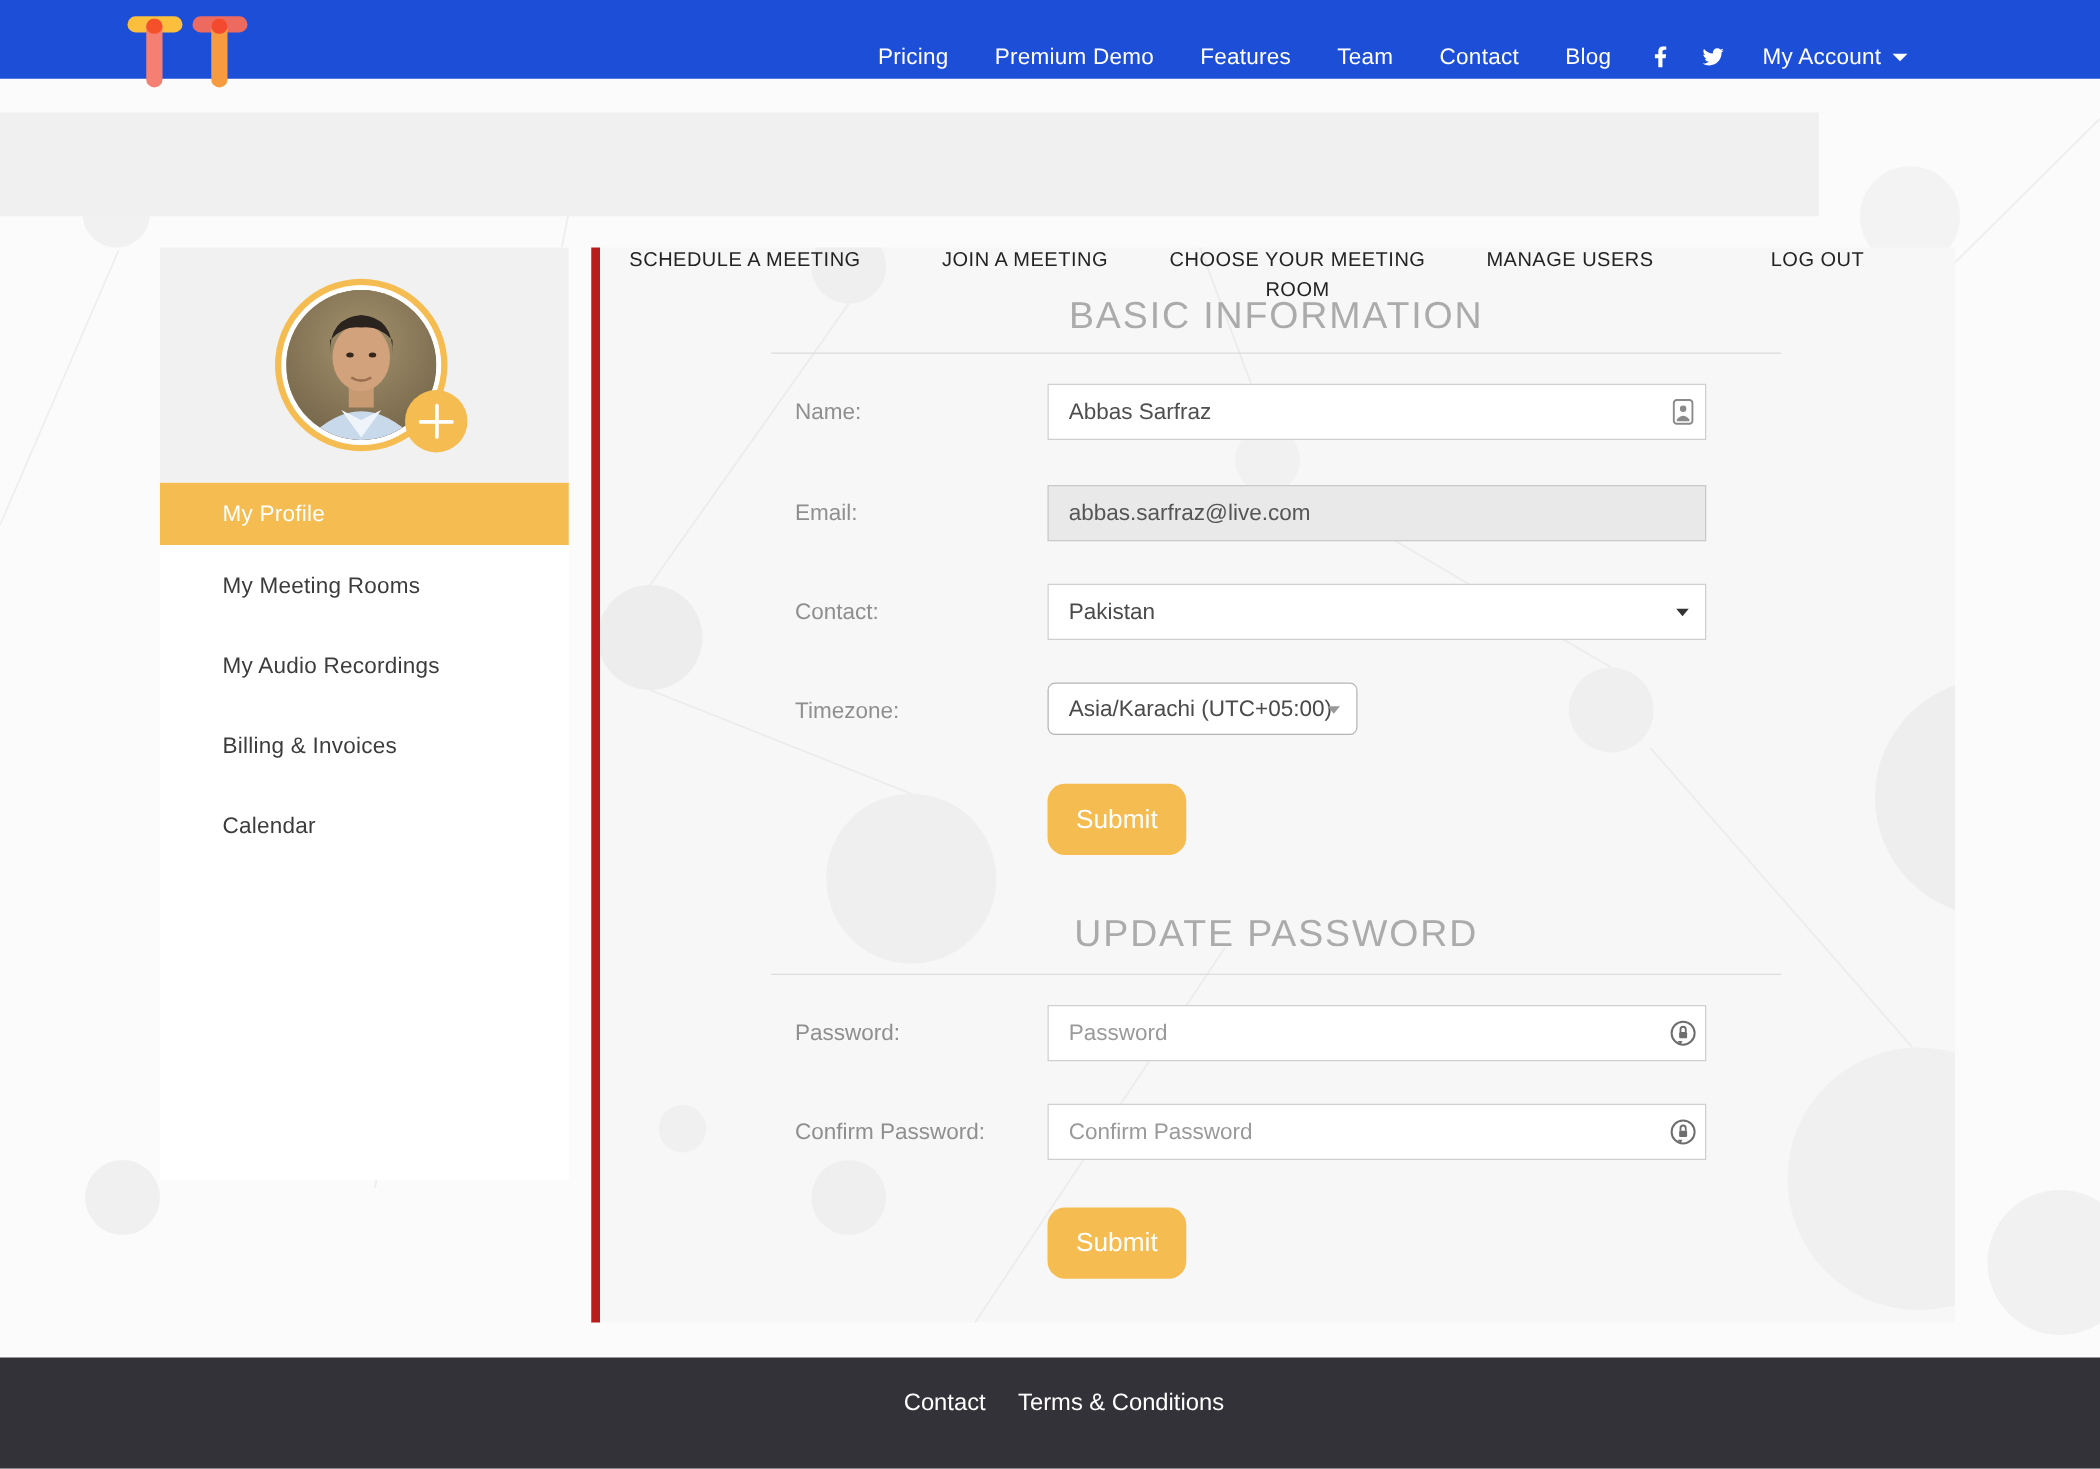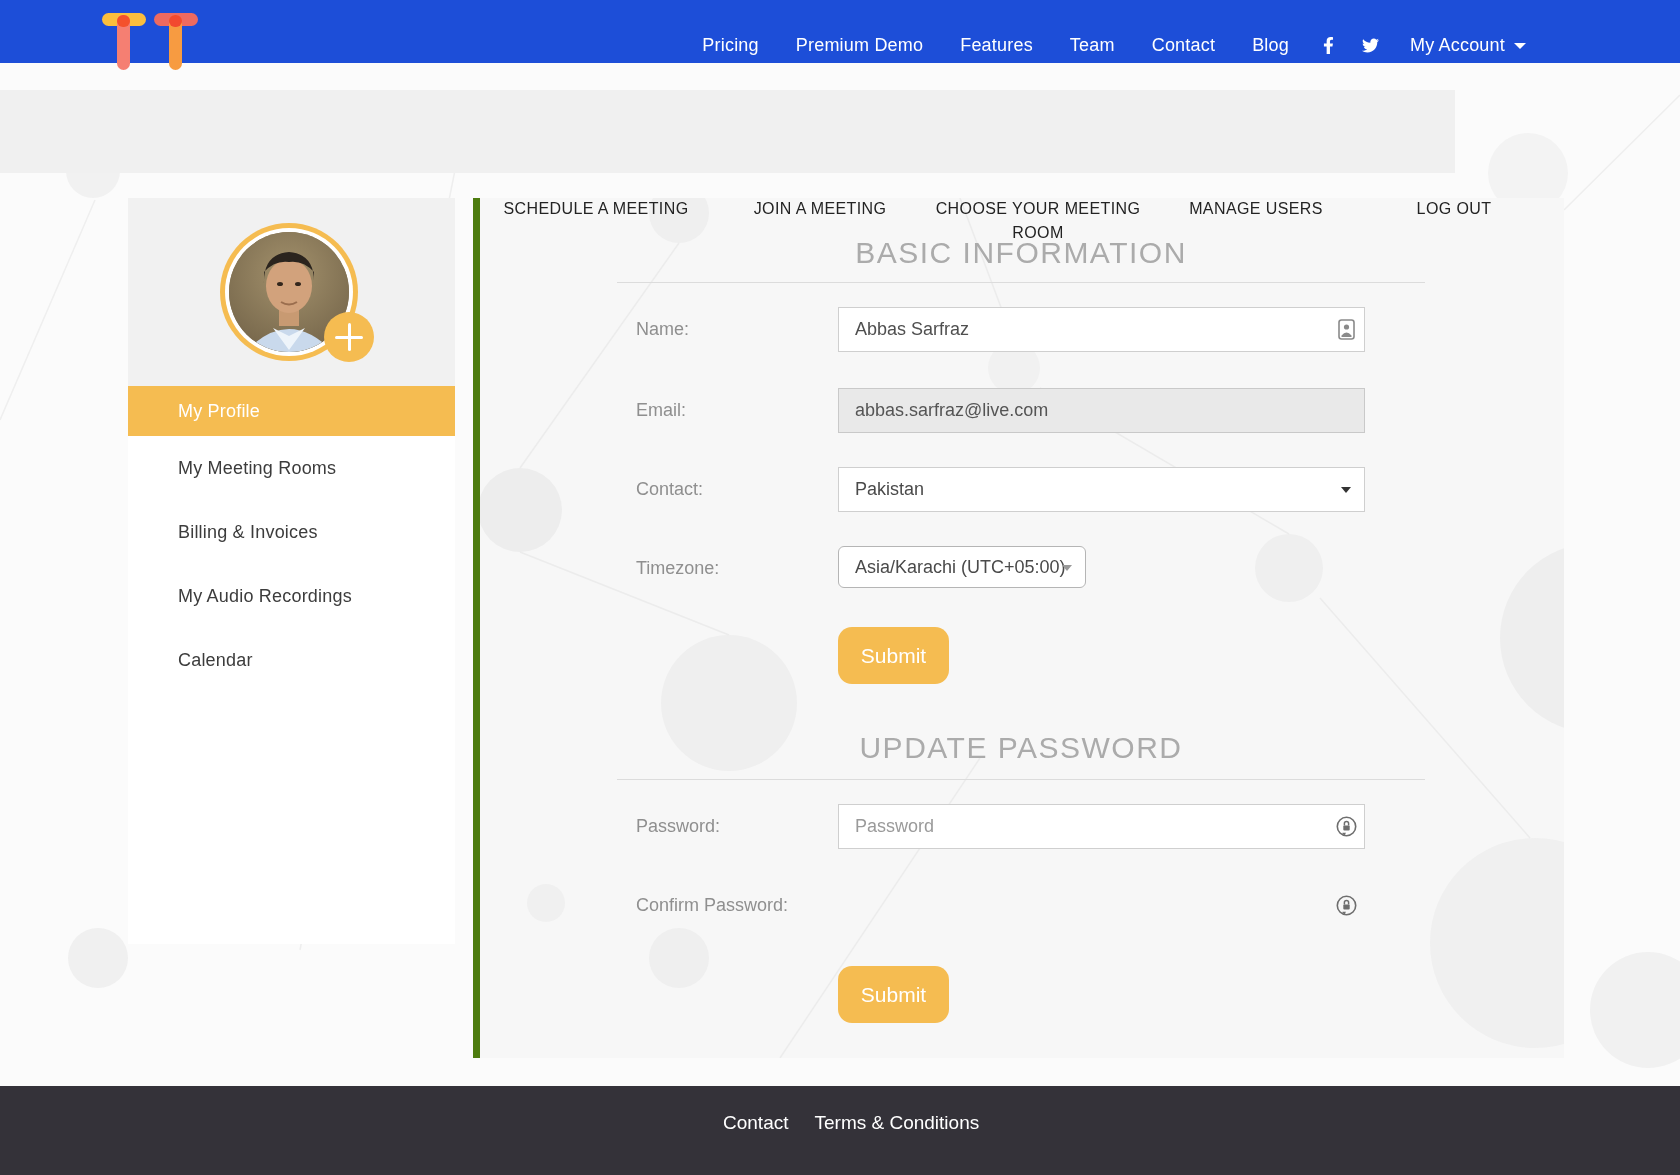--- a/index.html
+++ b/index.html
@@ -76,21 +76,21 @@
   .side-menu { margin-top:0; }
   .side-item {
     height:64px; display:flex; align-items:center; padding-left:50px;
     font-size:18px; color:#3c3c3c; cursor:pointer; letter-spacing:.2px;
   }
   .side-item.active { background:#F5BC51; color:#ffffff; height:50px; }
 
   
   .panel {
     position:absolute; left:473px; top:198px; width:1091px; height:860px;
-    background:#F7F7F7; border-left:7px solid #4d7c0f; z-index:2;
+    background:#F7F7F7; border-left:7px solid #b91c1c; z-index:2;
   }
   .panel-decor { position:absolute; inset:0; z-index:0; pointer-events:none; }
   .panel .content { position:absolute; inset:0; z-index:1; }
 
   .section-title {
     position:absolute; left:137px; width:808px; text-align:center;
     font-size:30px; font-weight:300; color:#ABABAB; letter-spacing:1.5px;
   }
   .divider { position:absolute; left:137px; width:808px; height:1px; background:#DCDCDC; }
 
@@ -216,22 +216,22 @@
       </div>
     </div>
     <div class="plus-badge">
       <span class="h"></span>
       <span class="v"></span>
     </div>
   </div>
   <div class="side-menu">
     <div class="side-item active">My Profile</div>
     <div class="side-item">My Meeting Rooms</div>
+    <div class="side-item">My Audio Recordings</div>
     <div class="side-item">Billing &amp; Invoices</div>
-    <div class="side-item">My Audio Recordings</div>
     <div class="side-item">Calendar</div>
   </div>
 </aside>
 
 <main class="panel">
   <svg class="panel-decor" width="1084" height="860">
     <circle cx="199" cy="15" r="30" fill="#efefef"></circle>
     <circle cx="40" cy="312" r="42" fill="#ededed"></circle>
     <circle cx="249" cy="505" r="68" fill="#efefef"></circle>
     <circle cx="534" cy="170" r="26" fill="#f1f1f1"></circle>
@@ -284,20 +284,21 @@
     <label class="field-label" style="top:606px;">Password:</label>
     <input class="text-input" style="top: 606px;" type="password" placeholder="Password">
     <svg class="input-icon" style="left:855px; top:617px;" width="23" height="23" viewBox="0 0 23 23">
       <circle cx="11.5" cy="11.5" r="9.2" fill="none" stroke="#6e6e6e" stroke-width="1.6"></circle>
       <rect x="8.3" y="10.5" width="6.4" height="5" rx="1" fill="#6e6e6e"></rect>
       <path d="M9.4,10.5 v-2 a2.1,2.1 0 0 1 4.2,0 v2" fill="none" stroke="#6e6e6e" stroke-width="1.5"></path>
       <path d="M7.5,18.5 l2.4,0 -1.1,2" fill="none" stroke="#6e6e6e" stroke-width="1.3"></path>
     </svg>
 
     <label class="field-label" style="top:685px;">Confirm Password:</label>
+    <input class="text-input" style="top: 685px;" type="password" placeholder="Confirm Password">
     <svg class="input-icon" style="left:855px; top:696px;" width="23" height="23" viewBox="0 0 23 23">
       <circle cx="11.5" cy="11.5" r="9.2" fill="none" stroke="#6e6e6e" stroke-width="1.6"></circle>
       <rect x="8.3" y="10.5" width="6.4" height="5" rx="1" fill="#6e6e6e"></rect>
       <path d="M9.4,10.5 v-2 a2.1,2.1 0 0 1 4.2,0 v2" fill="none" stroke="#6e6e6e" stroke-width="1.5"></path>
       <path d="M7.5,18.5 l2.4,0 -1.1,2" fill="none" stroke="#6e6e6e" stroke-width="1.3"></path>
     </svg>
 
     <button class="submit-btn" style="top:768px;">Submit</button>
   </div>
 </main>

